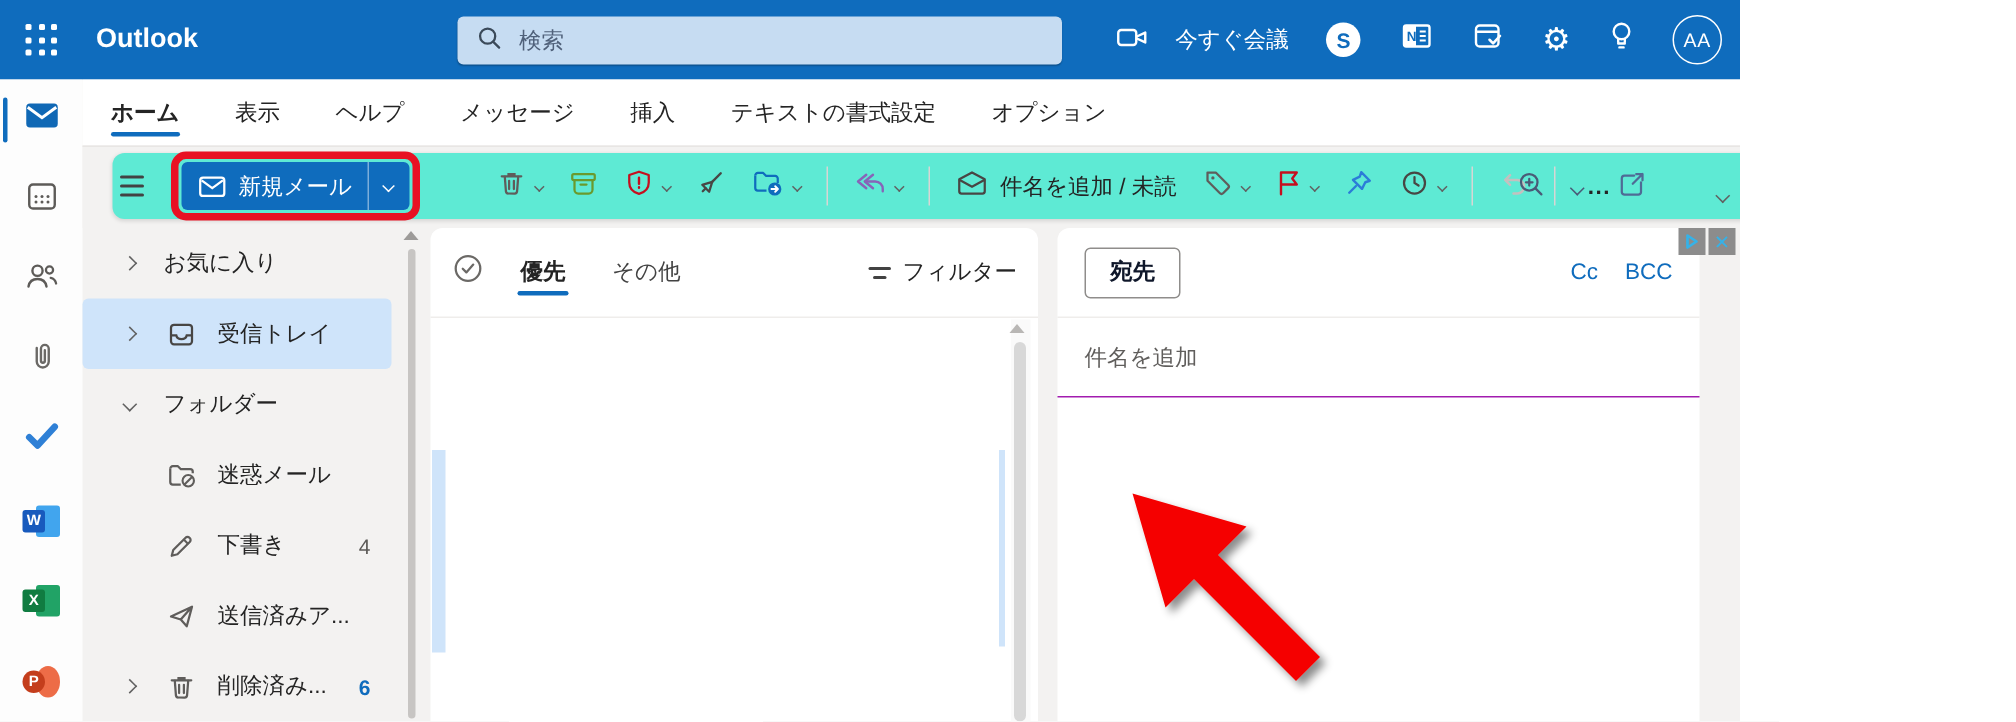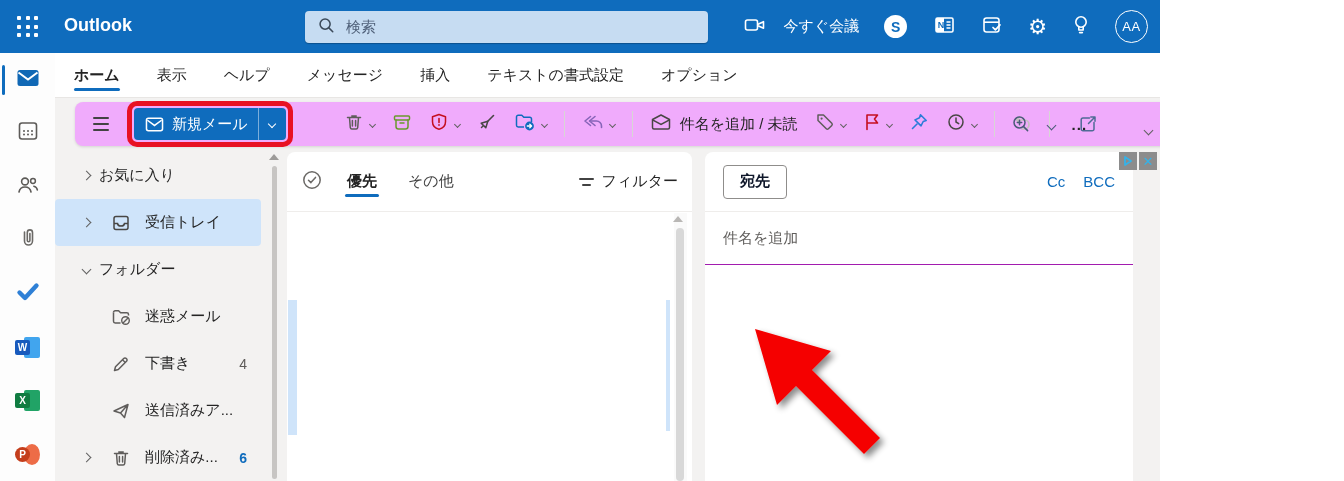--- a/index.html
+++ b/index.html
@@ -39,23 +39,23 @@
   .ribbon { position:absolute; left:55px; top:53px; right:0; height:44px; background:#fff;
             display:flex; align-items:center; gap:33px; padding-left:17px; }
   .rtab { position:relative; font-size:15px; color:#242424; padding:11px 2px; cursor:pointer; white-space:nowrap; }
   .rtab.active { font-weight:700; }
   .rtab.active::after { content:""; position:absolute; left:2px; right:2px; bottom:5px; height:3px;
             background:#0f6cbd; border-radius:2px; }
 
   
   .toolbar-row { position:absolute; left:55px; top:97px; right:0; height:55px; background:#f3f2f1;
                  border-top:1px solid #e8e6e4; }
-  .toolbar-card { position:absolute; left:20px; top:4px; width:1138px; height:44px; background:#f0abfc;
+  .toolbar-card { position:absolute; left:20px; top:4px; width:1138px; height:44px; background:#5eead4;
                   border-radius:8px; box-shadow:0 1px 3px rgba(0,0,0,.13); display:flex; align-items:center;
-                  padding:0 13px; gap:11px; }
+                  padding:0 0; gap:11px; }
   .hamburger { width:26px; height:26px; display:flex; flex-direction:column; justify-content:center; gap:4px;
                align-items:center; cursor:pointer; }
   .hamburger i { display:block; width:16px; height:2px; background:#424242; border-radius:1px; }
   .annotation-box { border:5px solid #e81123; border-radius:10px; padding:2px; margin:0 2px; }
   .newmail { height:32px; background:#0f6cbd; border-radius:4px; color:#fff; display:flex; align-items:center;
              font-size:15px; cursor:pointer; }
   .newmail .lbl { margin:0 10px 0 8px; white-space:nowrap; }
   .newmail .nm-left { display:flex; align-items:center; padding-left:11px; }
   .newmail .nm-div { width:1px; height:32px; background:rgba(255,255,255,.45); }
   .newmail .nm-chev { width:27px; display:flex; align-items:center; justify-content:center; }
@@ -72,21 +72,21 @@
   .zoomctrls { position:absolute; right:62px; top:0; height:55px; display:flex; align-items:center; gap:17px; }
   .collapse-chev { position:absolute; right:8px; top:29px; cursor:pointer; }
 
   
   .folderpane { position:absolute; left:55px; top:152px; width:232px; bottom:0; }
   .fitem { height:47px; display:flex; align-items:center; font-size:15px; color:#242424;
            padding-left:28px; cursor:pointer; }
   .fitem .chevslot { width:14px; display:flex; }
   .fitem .icslot { width:22px; margin-left:14px; display:flex; }
   .fitem .flabel { margin-left:12px; white-space:nowrap; }
-  .fitem.noicon .flabel { margin-left:2px; }
+  .fitem.noicon .flabel { margin-left:12px; }
   .fitem.sel { background:#cfe4fa; border-radius:4px; margin-right:26px; }
   .cnt { margin-left:auto; margin-right:40px; font-size:14px; color:#5d5b58; }
   .cnt.blue { color:#0f6cbd; font-weight:700; }
   .fscroll-thumb { position:absolute; left:217px; top:14px; bottom:2px; width:5px; background:#c7c5c3; border-radius:3px; }
   .fscroll-up { position:absolute; left:214px; top:2px; width:0; height:0;
                 border-left:5px solid transparent; border-right:5px solid transparent; border-bottom:6px solid #9d9b99; }
 
   .listpane { position:absolute; left:287px; top:152px; width:405px; bottom:0; background:#fff;
               border-radius:8px 8px 0 0; }
   .list-head { height:60px; display:flex; align-items:center; padding:16px 14px; border-bottom:1px solid #efedeb; }

